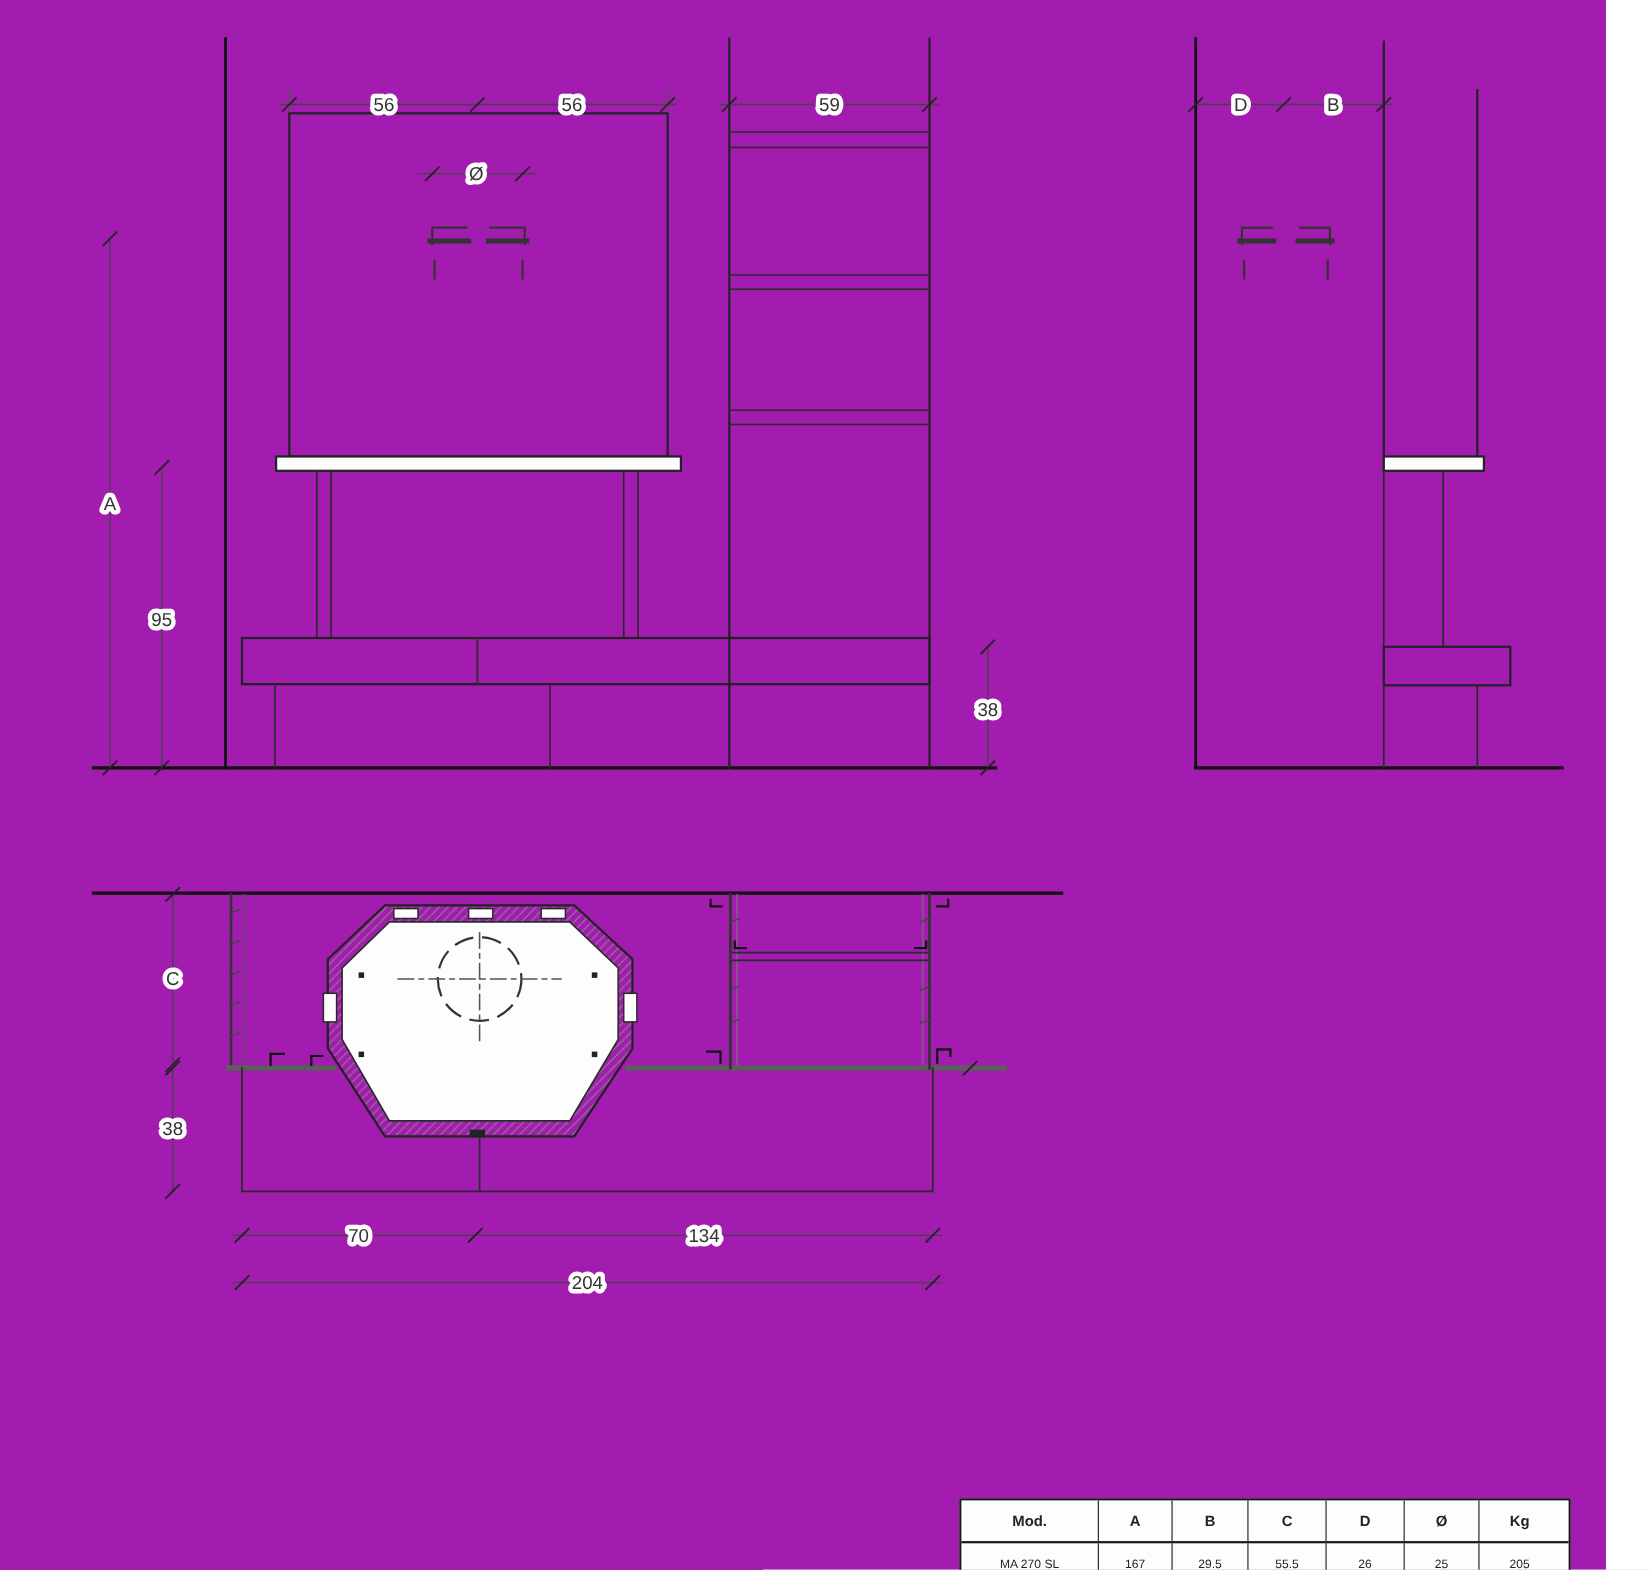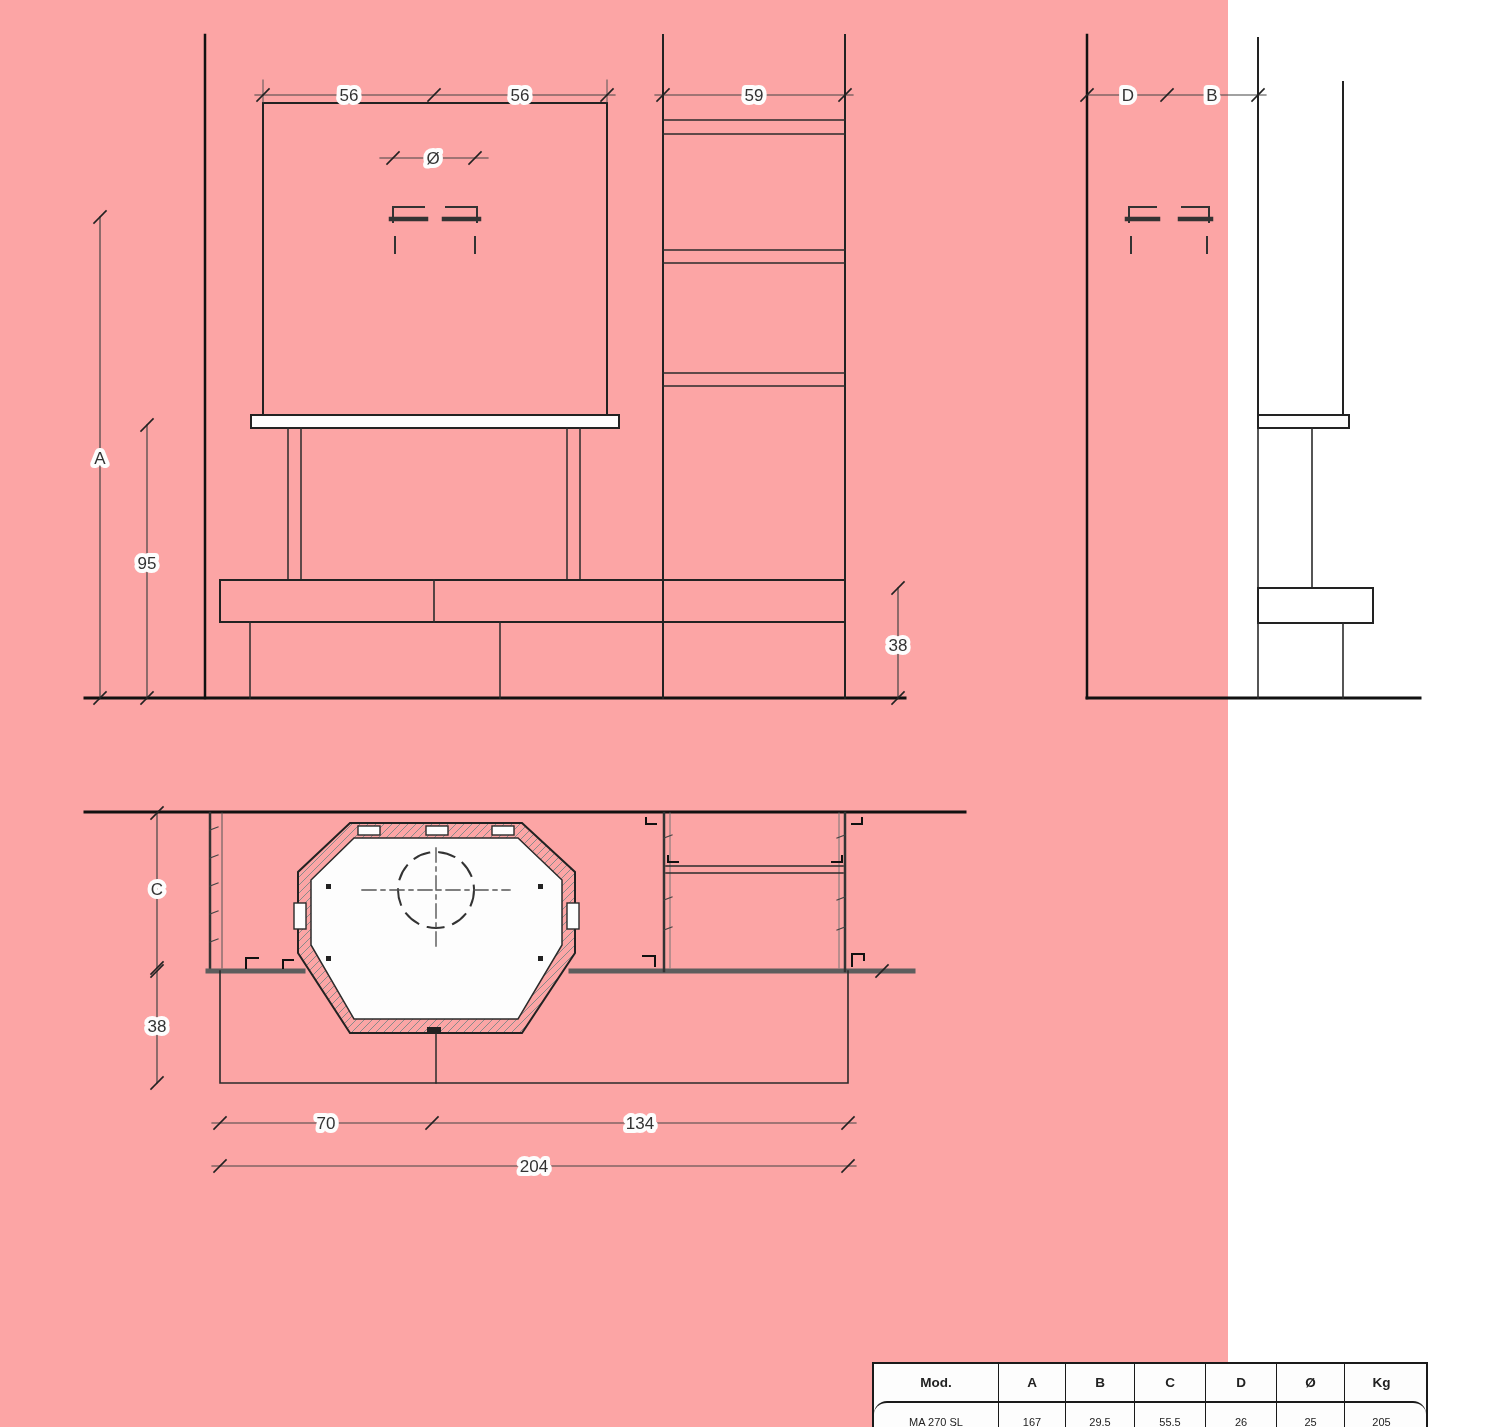--- a/index.html
+++ b/index.html
@@ -1,25 +1,25 @@
 <!DOCTYPE html>
 <html><head>
 <meta charset="utf-8">
 <style>
   html,body{margin:0;padding:0;background:#fff;}
   body{width:1500px;height:1427px;overflow:hidden;position:relative;
        font-family:"Liberation Sans",sans-serif;}
-  #stage{position:absolute;left:0;top:0;width:1228px;height:1427px;background:#fca5a5;}
+  #stage{position:absolute;left:0;top:0;width:1460px;height:1427px;background:#a21caf;}
   svg{display:block;}
   svg text{font-family:"Liberation Sans",sans-serif;font-size:17px;fill:#333;
            paint-order:stroke;stroke:#fdfdfd;stroke-width:8px;stroke-linejoin:round;}
   
   .spec-table{position:absolute;left:872px;top:1362px;width:552px;
               border:2px solid #1a1a1a;background:#fdfdfd;color:#222;}
-  .spec-row{display:grid;grid-template-columns:124px 67px 69px 71px 71px 68px 74px;border-radius:13px;}
+  .spec-row{display:grid;grid-template-columns:124px 67px 69px 71px 71px 68px 74px;}
   .spec-row + .spec-row{border-top:2px solid #1a1a1a;}
   .spec-cell{border-left:1.5px solid #1a1a1a;display:flex;align-items:center;
              justify-content:center;height:37px;}
   .spec-cell:first-child{border-left:none;}
   .spec-row.head .spec-cell{font-size:13.5px;font-weight:bold;}
   .spec-row.data .spec-cell{font-size:11px;height:38px;}
 </style>
 </head>
 <body>
 

